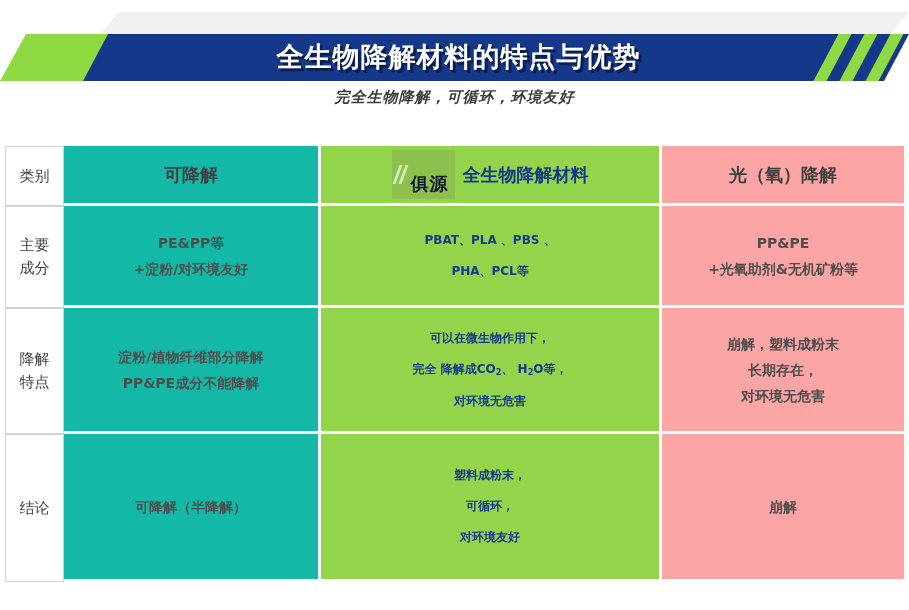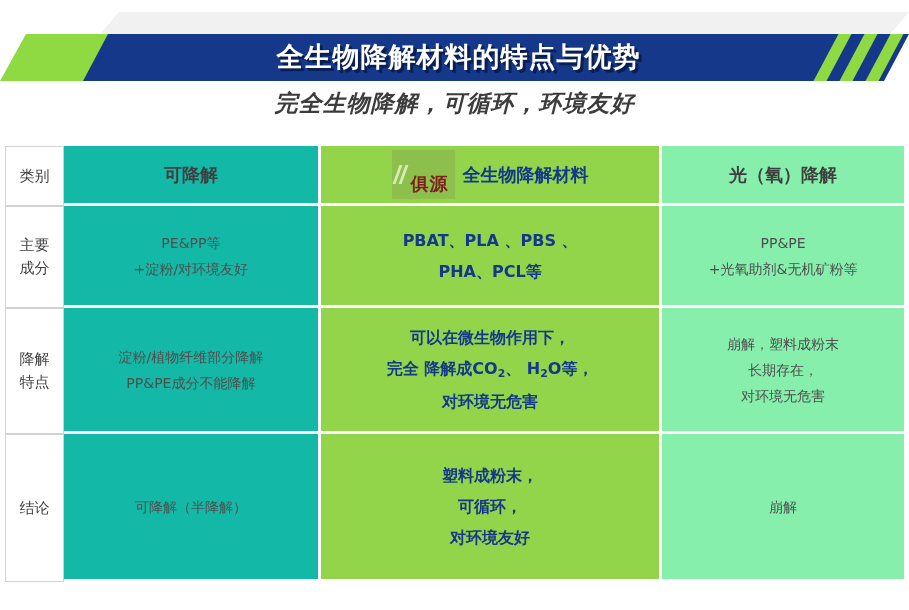--- a/index.html
+++ b/index.html
@@ -73,21 +73,21 @@
     text-shadow: 2px 2px 0 #091f52, 3px 3px 0 rgba(4,14,40,0.55);
     font-family: "DejaVu Sans", "Liberation Sans", sans-serif;
   }
 
   .banner-sub {
     position: absolute;
     left: 0; top: 88px;
     width: 909px;
     text-align: center;
     color: #3c3c3c;
-    font-size: 23px;
+    font-size: 15px;
     font-weight: bold;
     font-style: italic;
     letter-spacing: 1px;
     font-family: Liberation Serif, serif;
   }
 
   
   .table-wrap {
     position: absolute;
     left: 5px;
@@ -130,39 +130,40 @@
   .col-green {
     width: 333px;
     background: #92d54a;
     color: #16388a;
     border-bottom: 3px solid #ffffff;
     border-right: 3px solid #ffffff;
   }
   
   .col-gray2 {
     width: 238px;
-    background: #86efac;
+    background: #fca5a5;
     color: #4a4a4a;
     border-bottom: 3px solid #ffffff;
   }
 
   .hdr-gray-text {
     font-size: 18px;
     font-weight: bold;
     color: #3f3f3f;
     font-family: "DejaVu Sans", "Liberation Sans", sans-serif;
   }
   .body-gray-text {
     font-size: 14px;
     color: #4e4e4e;
     line-height: 26px;
     font-family: "DejaVu Sans", "Liberation Sans", sans-serif;
+    font-weight: bold;
   }
   .body-green-text {
-    font-size: 16px;
+    font-size: 12px;
     font-weight: bold;
     color: #16388a;
     line-height: 31px;
     font-family: "DejaVu Sans", "Liberation Sans", sans-serif;
   }
 
   
   .brand-lockup {
     display: flex;
     align-items: center;
@@ -187,21 +188,21 @@
     position: absolute;
     top: 0;
     width: 3px;
     height: 19px;
     background: #d6ecb5;
     transform: skewX(-20deg);
   }
   .brand-slashes i.a { left: 1px; }
   .brand-slashes i.b { left: 7px; }
   .brand-name {
-    color: #7f1d1d;
+    color: #0f172a;
     font-size: 18px;
     font-weight: bold;
     letter-spacing: 1px;
     font-family: "DejaVu Sans", "Liberation Sans", sans-serif;
     margin-top: 20px;
   }
   .brand-tag {
     color: #16388a;
     font-size: 18px;
     font-weight: bold;

